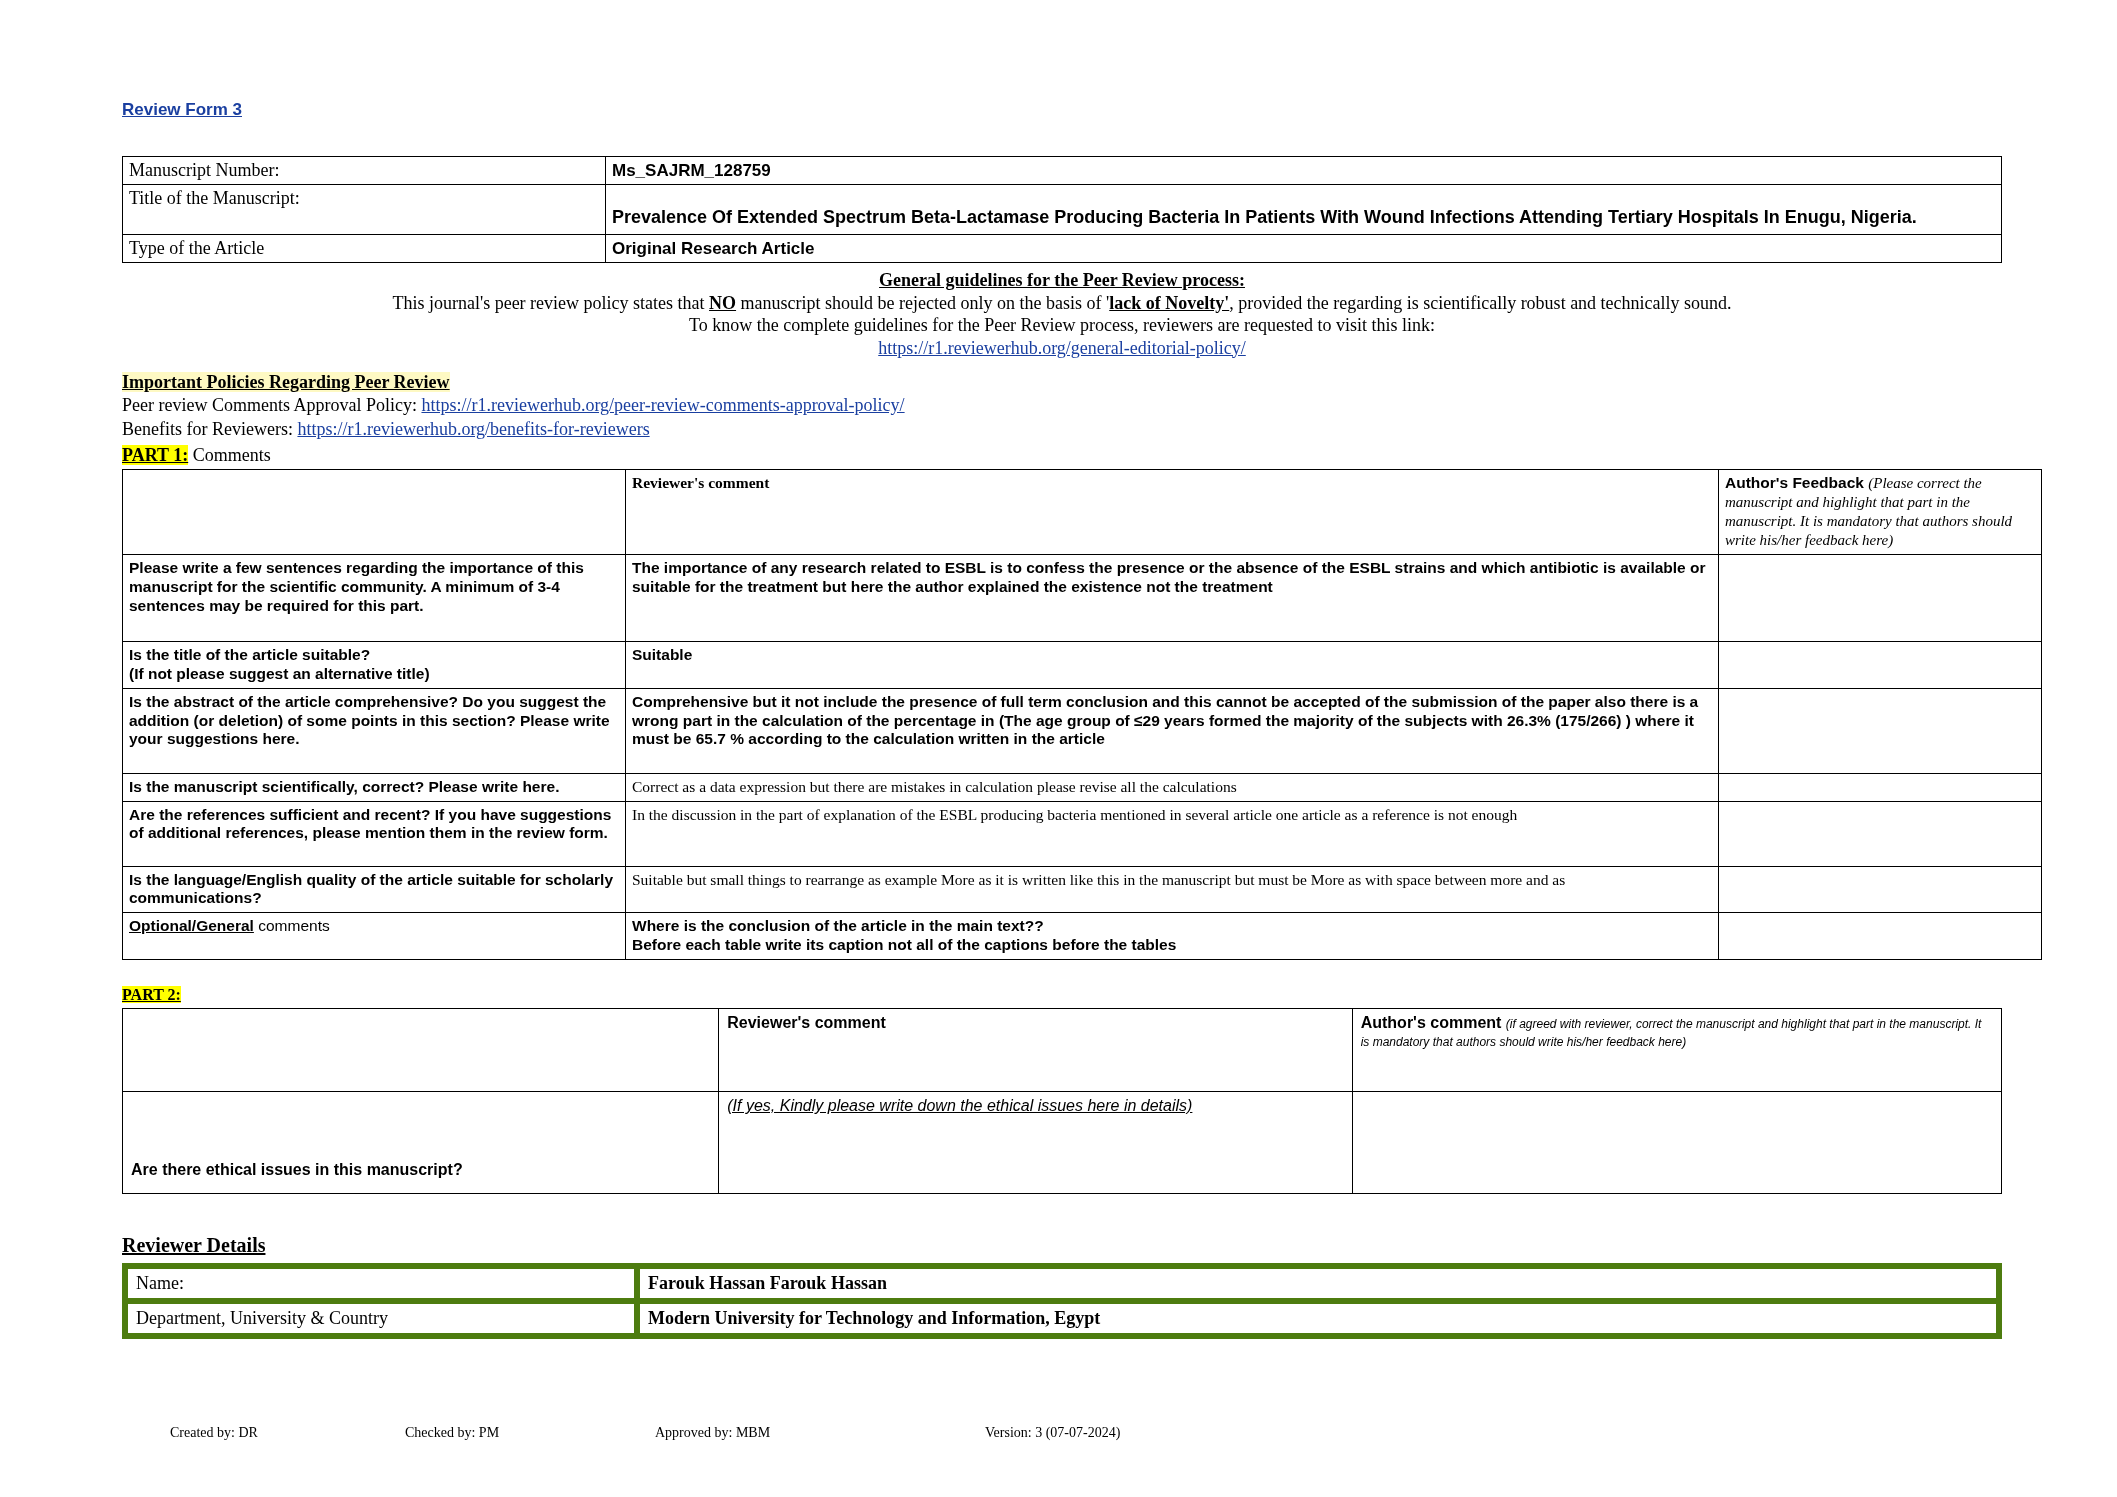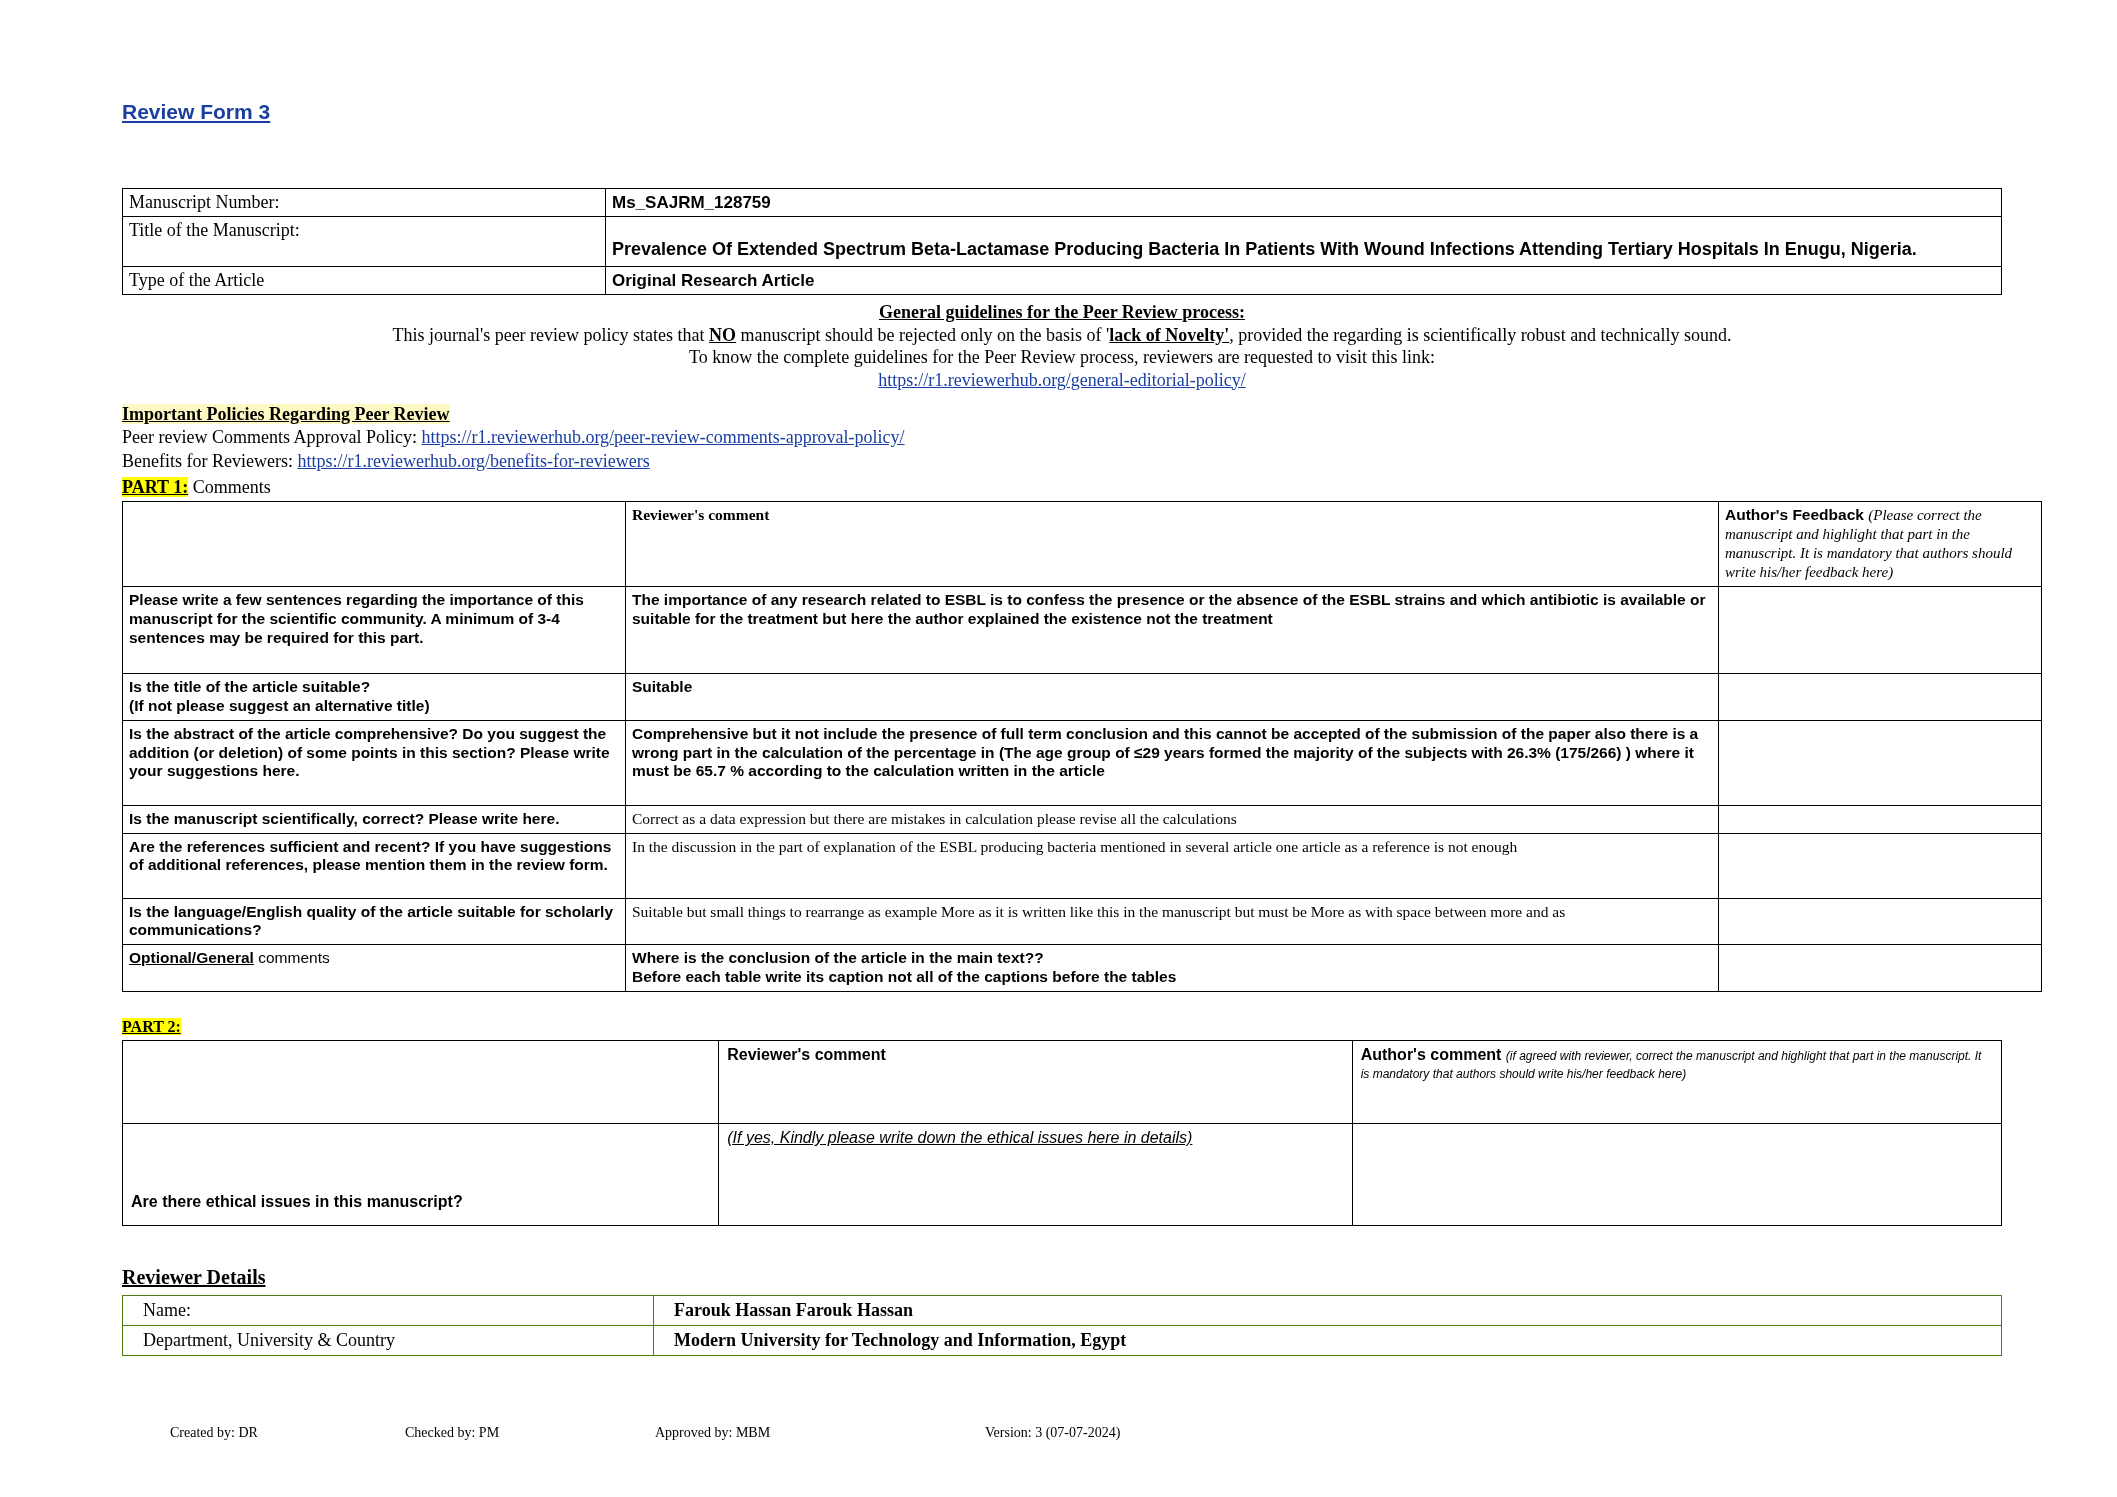--- a/index.html
+++ b/index.html
@@ -24,24 +24,24 @@
   }
   .content {
     position: absolute;
     left: 122px;
     top: 100px;
     width: 1880px;
   }
   .form-title {
     font-family: "Liberation Sans", sans-serif;
     font-weight: bold;
-    font-size: 21px;
+    font-size: 17px;
     color: #1a3fa0;
     text-decoration: underline;
-    margin-bottom: 64px;
+    margin-bottom: 36px;
   }
   table {
     border-collapse: collapse;
     width: 100%;
     table-layout: fixed;
   }
   .hdr-table td {
     border: 1px solid #000;
     vertical-align: top;
     padding: 3px 6px;
@@ -104,22 +104,22 @@
   .p2-hint { font-family: "Liberation Sans", sans-serif; font-style: italic; font-size: 15px; text-decoration: underline; }
   .rev-details {
     margin-top: 40px;
     font-family: "Liberation Serif", serif;
     font-weight: bold;
     font-size: 20px;
     text-decoration: underline;
     margin-bottom: 6px;
   }
   .rd-table td {
-    border: 1px solid #4d7c0f;
-    padding: 4px 20px;
+    border: 6px solid #4d7c0f;
+    padding: 4px 8px;
     font-size: 18px;
     vertical-align: top;
   }
   .rd-label { width: 490px; }
   .rd-value { font-weight: bold; }
   .footer {
     position: absolute;
     left: 122px;
     top: 1425px;
     width: 1880px;

